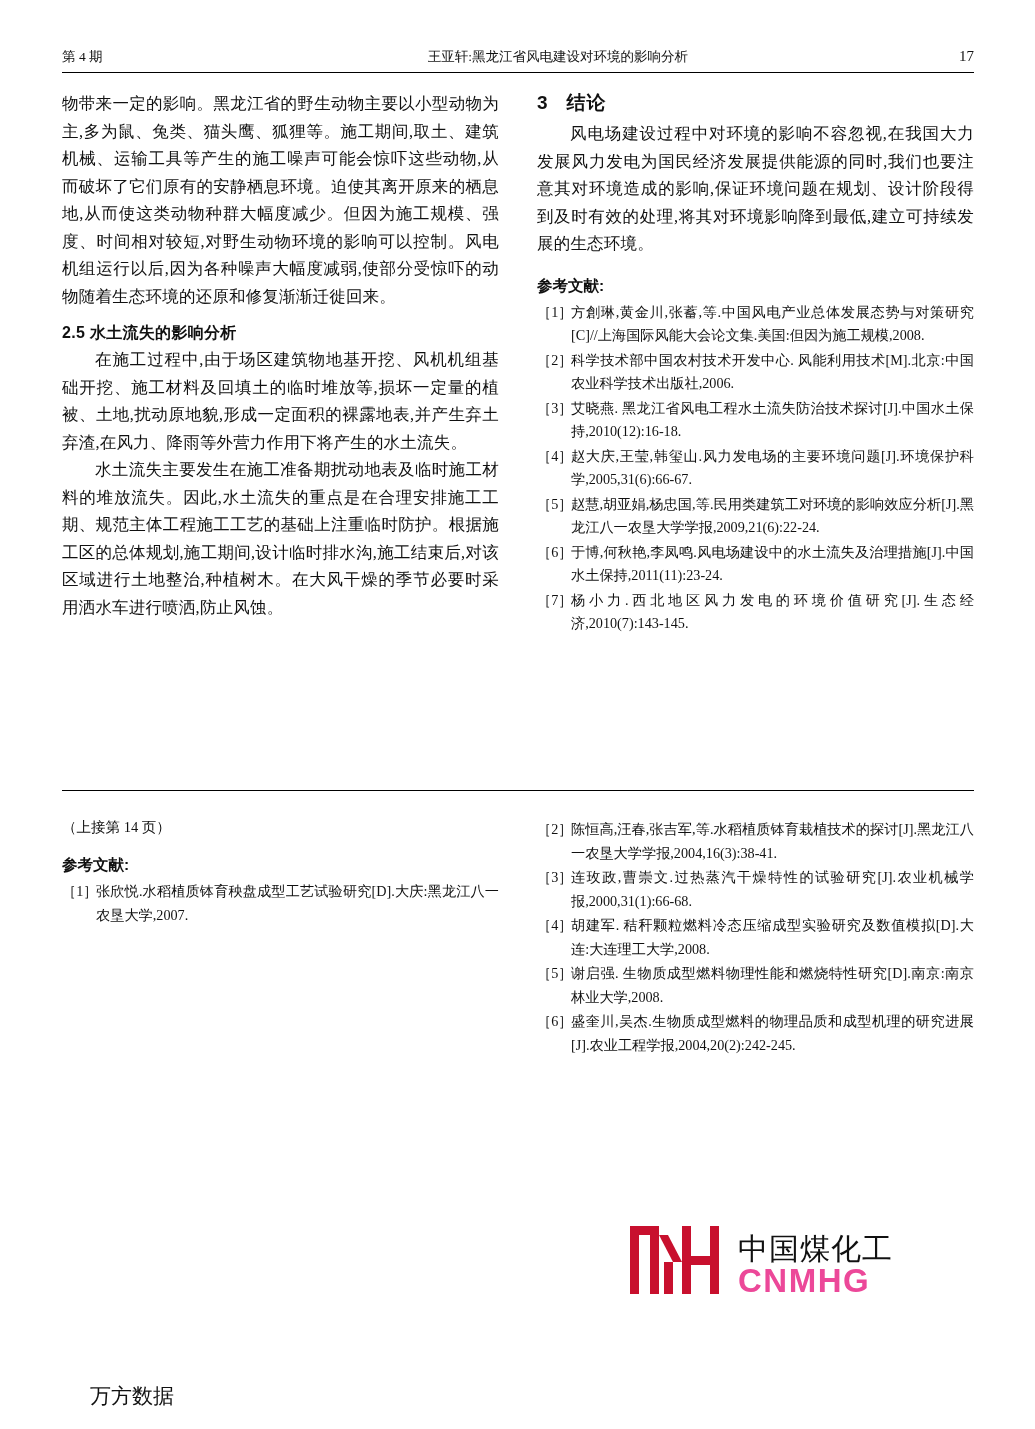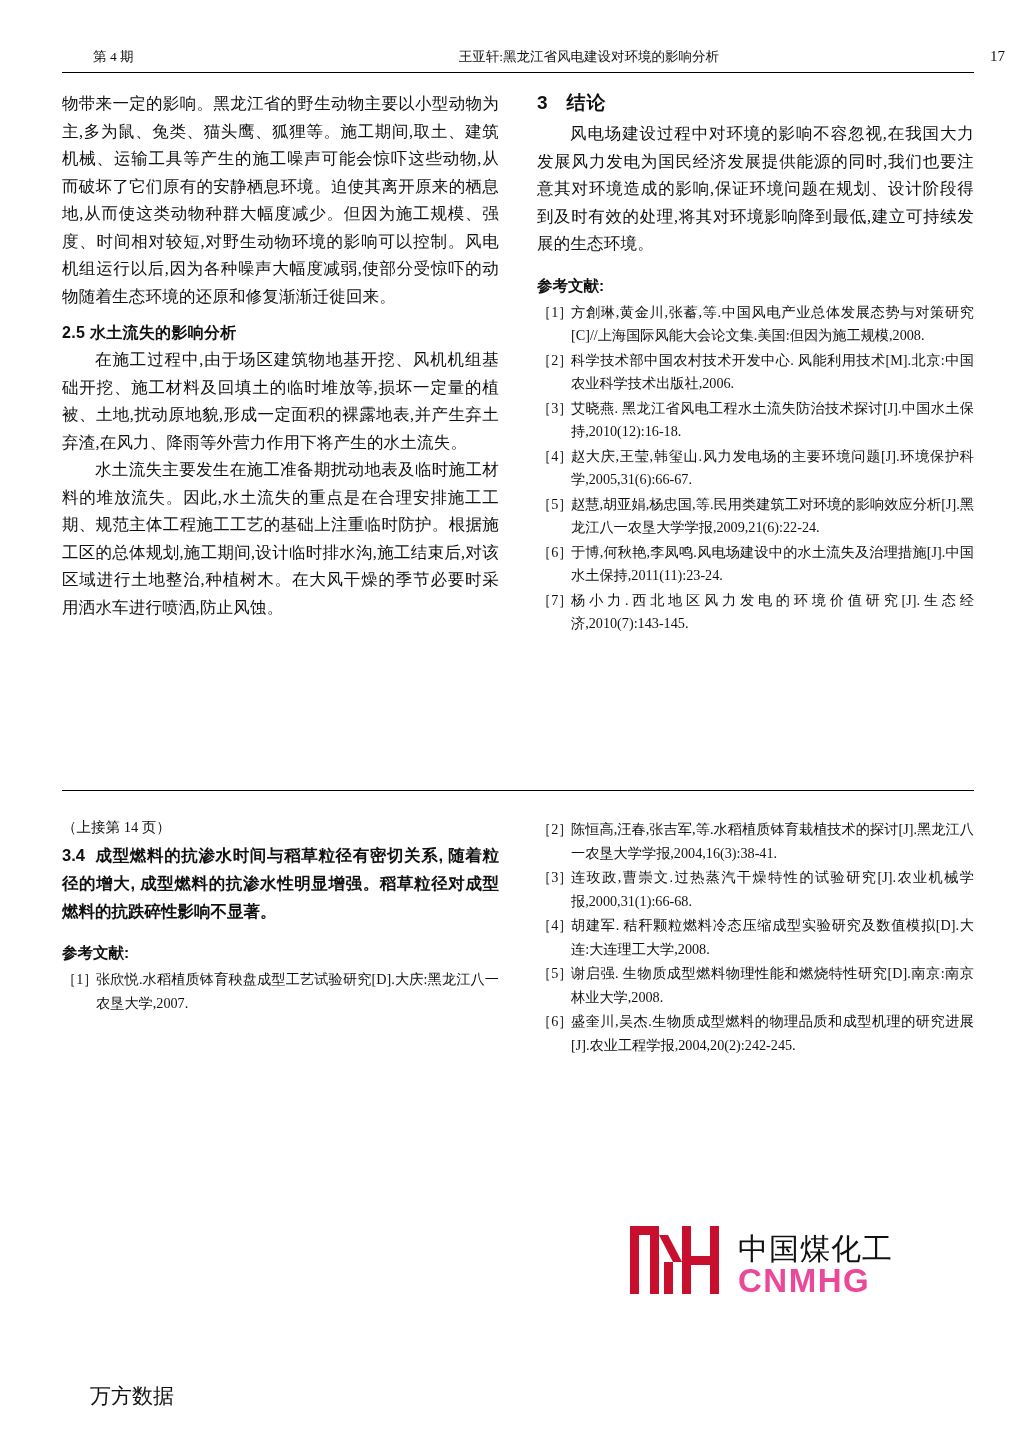--- a/index.html
+++ b/index.html
@@ -23,21 +23,20 @@
   }
   
   .header {
     position: absolute;
     left: 62px;
     top: 48px;
     width: 912px;
     display: flex;
     align-items: flex-start;
     font-size: 13.5px;
-    margin-left: 31px;
   }
   .header .h-left { width: 200px; }
   .header .h-center { flex: 1; text-align: center; }
   .header .h-right { width: 120px; text-align: right; font-size: 15px; }
   .header-rule {
     position: absolute;
     left: 62px;
     top: 72px;
     width: 912px;
     height: 1px;
@@ -244,23 +243,20 @@
         </li>
       </ul>
     </div>
   </div>
 
   <div class="divider"></div>
 
   <div class="cols2">
     <div class="col">
       <p class="cont-note">（上接第 14 页）</p>
-      <p class="bold-body">
-        <span class="num">3.4</span><span>成型燃料的抗渗水时间与稻草粒径有密切关系, 随着粒径的增大, 成型燃料的抗渗水性明显增强。稻草粒径对成型燃料的抗跌碎性影响不显著。</span>
-      </p>
       <h4 class="refhead">参考文献:</h4>
       <ul class="refs">
         <li>
           <span class="lbl">［1］</span>
           <span class="txt">张欣悦.水稻植质钵育秧盘成型工艺试验研究[D].大庆:黑龙江八一农垦大学,2007.</span>
         </li>
       </ul>
     </div>
 
     <div class="col">

